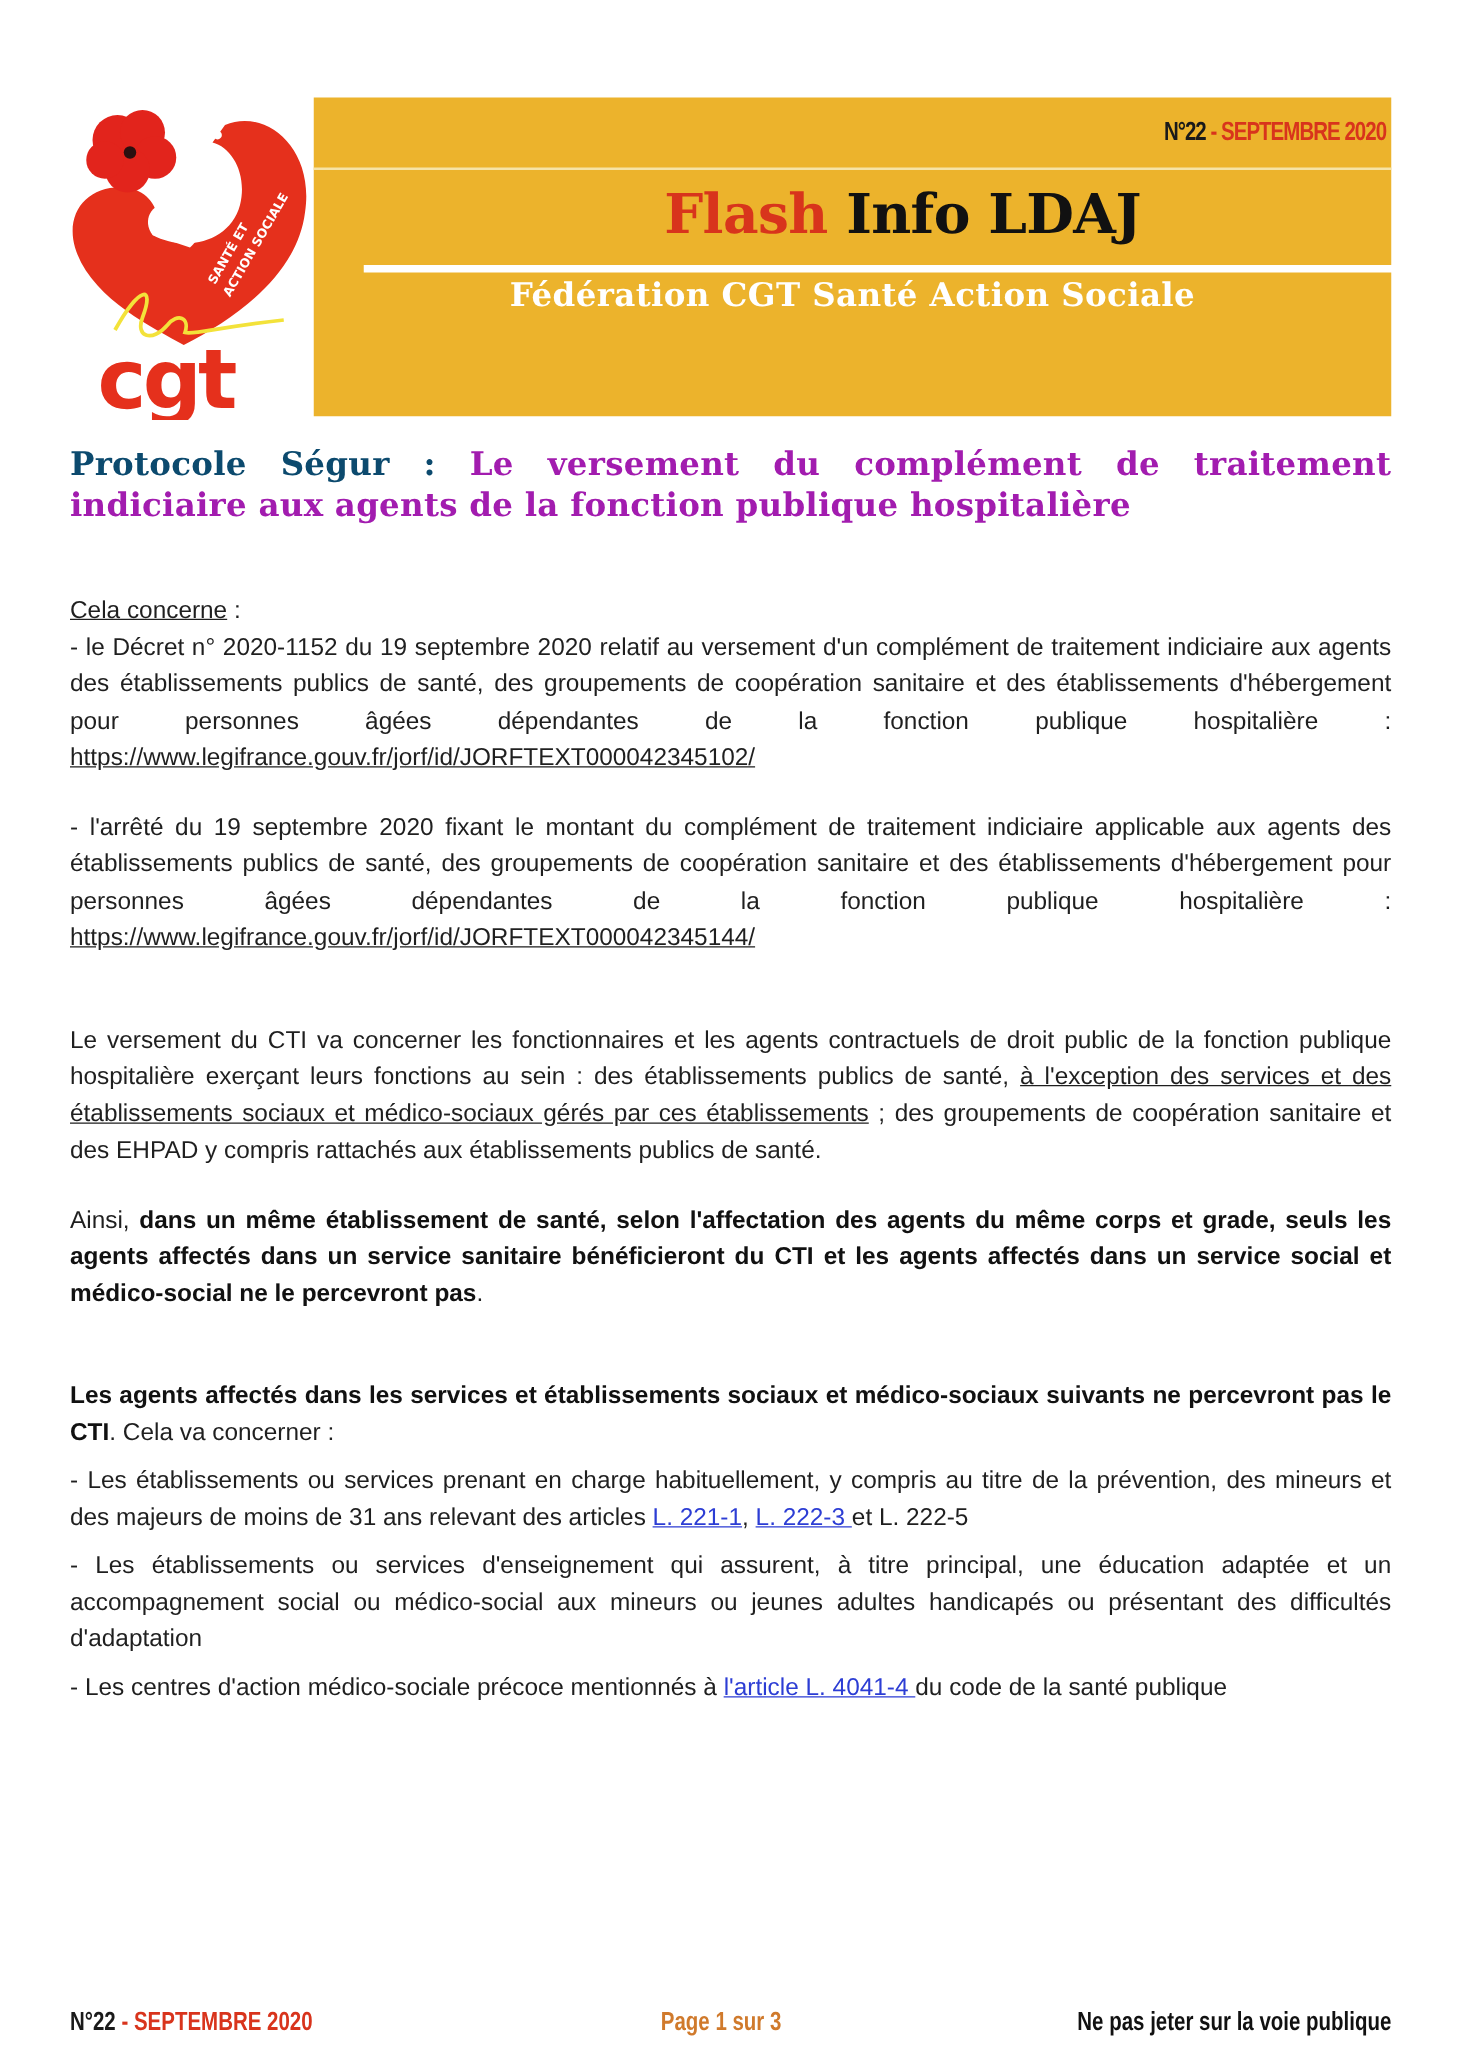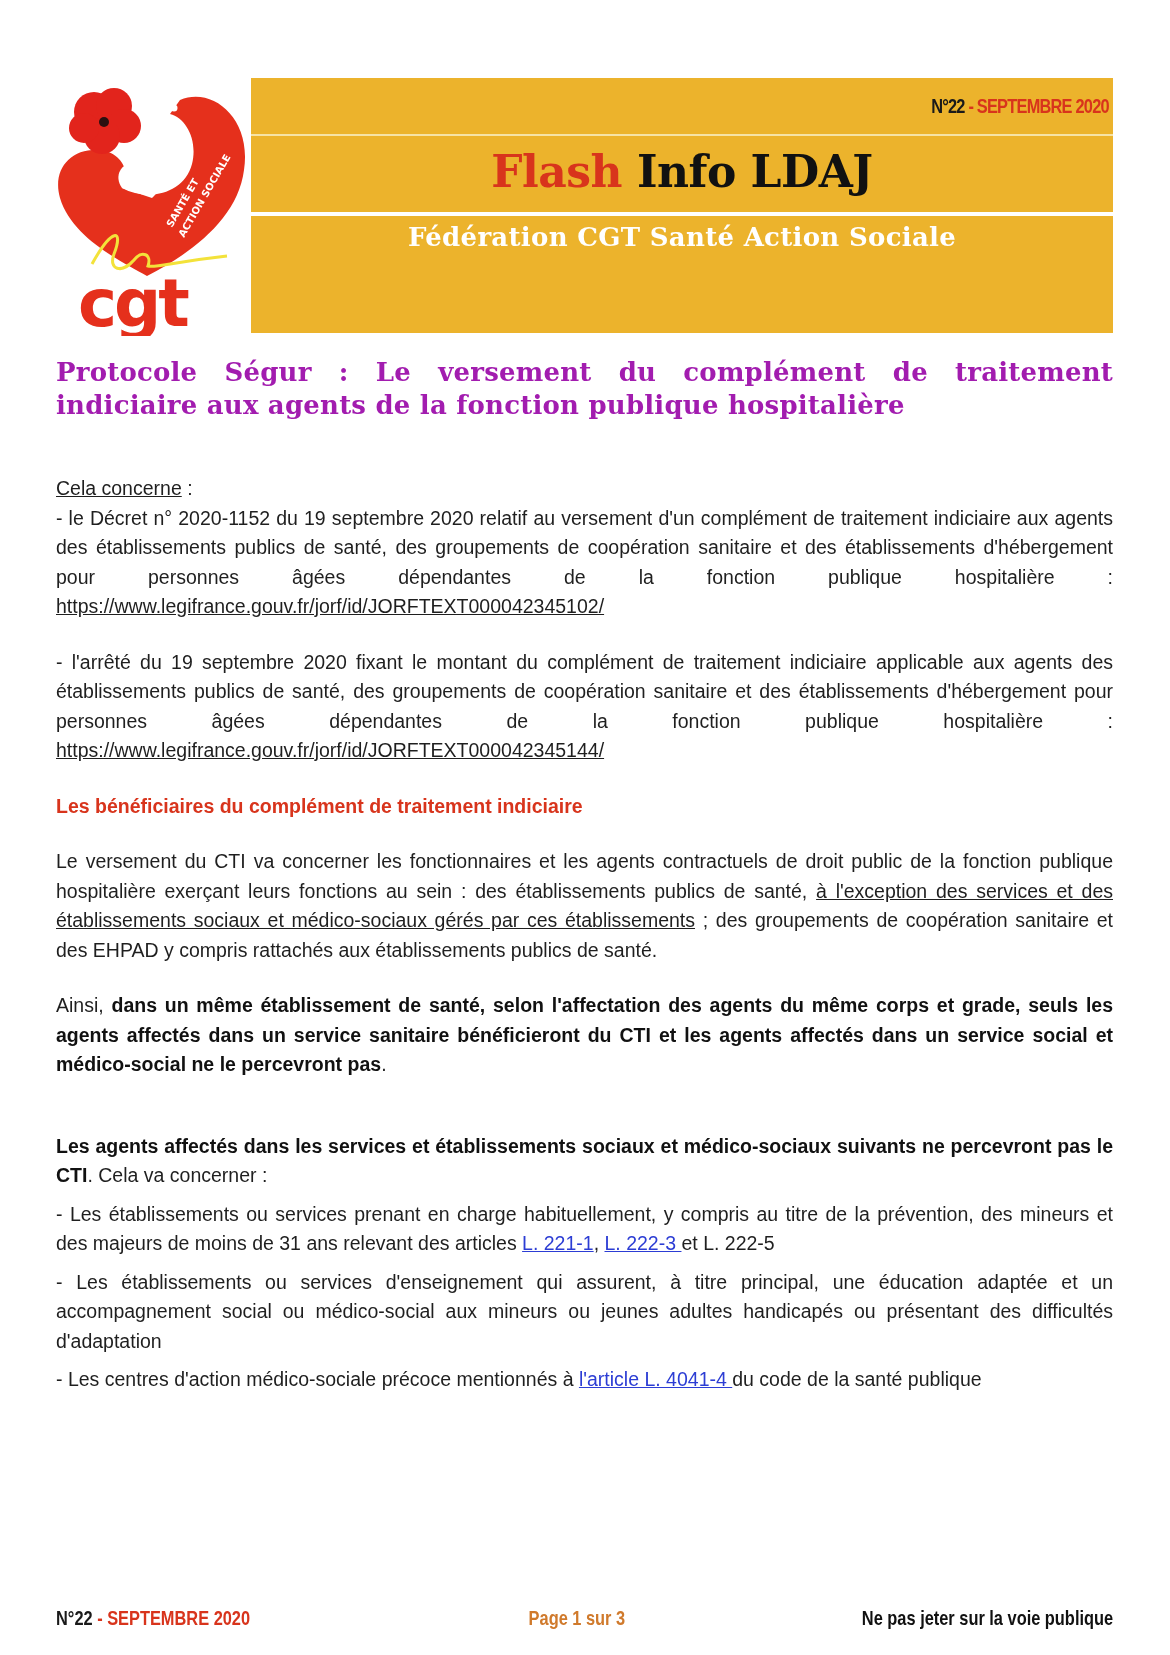--- a/index.html
+++ b/index.html
@@ -6,38 +6,38 @@
   body { width: 1170px; height: 1655px; position: relative; overflow: hidden;
          font-family: "Liberation Sans", "DejaVu Sans", sans-serif; color: #1a1a1a; }
 
   
   .logo { position: absolute; left: 52px; top: 78px; width: 200px; height: 258px; }
 
   
   .header { position: absolute; left: 251px; top: 78px; width: 862px; height: 255px; background: #ecb32c; }
   .band { position: absolute; left: 0; width: 100%; }
   .band-top { top: 0; height: 56px; border-bottom: 2px solid #f6e3a6; }
-  .band-mid { top: 58px; height: 76px; border-bottom: 4px solid #ffffff; }
+  .band-mid { top: 58px; height: 76px; border-bottom: 6px solid #ffffff; margin-left: 40px; }
   .band-bot { top: 136px; height: 146px; }
   .issue { position: absolute; right: 4px; top: 16px; font-family: "Liberation Sans", sans-serif; font-weight: bold;
            font-size: 21px; letter-spacing: -1px; transform: scaleX(0.78); transform-origin: right center; white-space: nowrap; }
   .issue .num { color: #1a1a1a; }
   .issue .date { color: #d8341c; }
   .title { position: absolute; left: 0; width: 100%; top: 10px; text-align: center; font-family: "DejaVu Serif", serif;
            font-weight: bold; font-size: 44px; letter-spacing: -0.5px; }
   .title .flash { color: #d8341c; }
   .title .rest { color: #111; }
   .subtitle { position: absolute; left: 0; width: 100%; top: 8px; text-align: center; font-family: "DejaVu Serif", serif;
               font-weight: bold; font-size: 26px; color: #ffffff; letter-spacing: 0.3px; }
 
   
   .content { position: absolute; left: 56px; top: 356px; width: 1057px; }
   .headline { font-family: "DejaVu Serif", serif; font-weight: bold; font-size: 26px; line-height: 33px;
               text-align: justify; margin: 0 0 26px 0; letter-spacing: 0.2px; }
-  .headline .k { color: #a21caf; }
+  .headline .k { color: #0c4a6e; }
   .headline .r { color: #a21caf; }
   p { margin: 0; font-size: 19.5px; line-height: 29.5px; text-align: justify; color: #1f1f1f; }
   .gap { height: 26px; }
   .gap-s { height: 9px; }
   .u { text-decoration: underline; }
   a.plain { color: #1f1f1f; text-decoration: underline; }
   a.blue { color: #2c3dd4; text-decoration: underline; }
   .sec { color: #d8341c; font-weight: bold; font-size: 19.5px; line-height: 29.5px; margin: 0; }
   b { font-weight: bold; color: #111; }
 
@@ -106,21 +106,20 @@
     <span class="u">Cela concerne</span><span> :</span><br>
     <span>- le Décret n° 2020-1152 du 19 septembre 2020 relatif au versement d'un complément de traitement indiciaire aux agents des établissements publics de santé, des groupements de coopération sanitaire et des établissements d'hébergement pour personnes âgées dépendantes de la fonction publique hospitalière : </span><a class="plain">https://www.legifrance.gouv.fr/jorf/id/JORFTEXT000042345102/</a>
   </p>
   <div class="gap"></div>
 
   <p>
     <span>- l'arrêté du 19 septembre 2020 fixant le montant du complément de traitement indiciaire applicable aux agents des établissements publics de santé, des groupements de coopération sanitaire et des établissements d'hébergement pour personnes âgées dépendantes de la fonction publique hospitalière : </span><a class="plain">https://www.legifrance.gouv.fr/jorf/id/JORFTEXT000042345144/</a>
   </p>
   <div class="gap"></div>
 
-  <h2 class="sec">Les bénéficiaires du complément de traitement indiciaire</h2>
   <div class="gap"></div>
 
   <p>
     <span>Le versement du CTI va concerner les fonctionnaires et les agents contractuels de droit public de la fonction publique hospitalière exerçant leurs fonctions au sein : des établissements publics de santé, </span><span class="u">à l'exception des services et des établissements sociaux et médico-sociaux gérés par ces établissements</span><span> ; des groupements de coopération sanitaire et des EHPAD y compris rattachés aux établissements publics de santé.</span>
   </p>
   <div class="gap"></div>
 
   <p>
     <span>Ainsi, </span><b>dans un même établissement de santé, selon l'affectation des agents du même corps et grade, seuls les agents affectés dans un service sanitaire bénéficieront du CTI et les agents affectés dans un service social et médico-social ne le percevront pas</b><span>.</span>
   </p>

